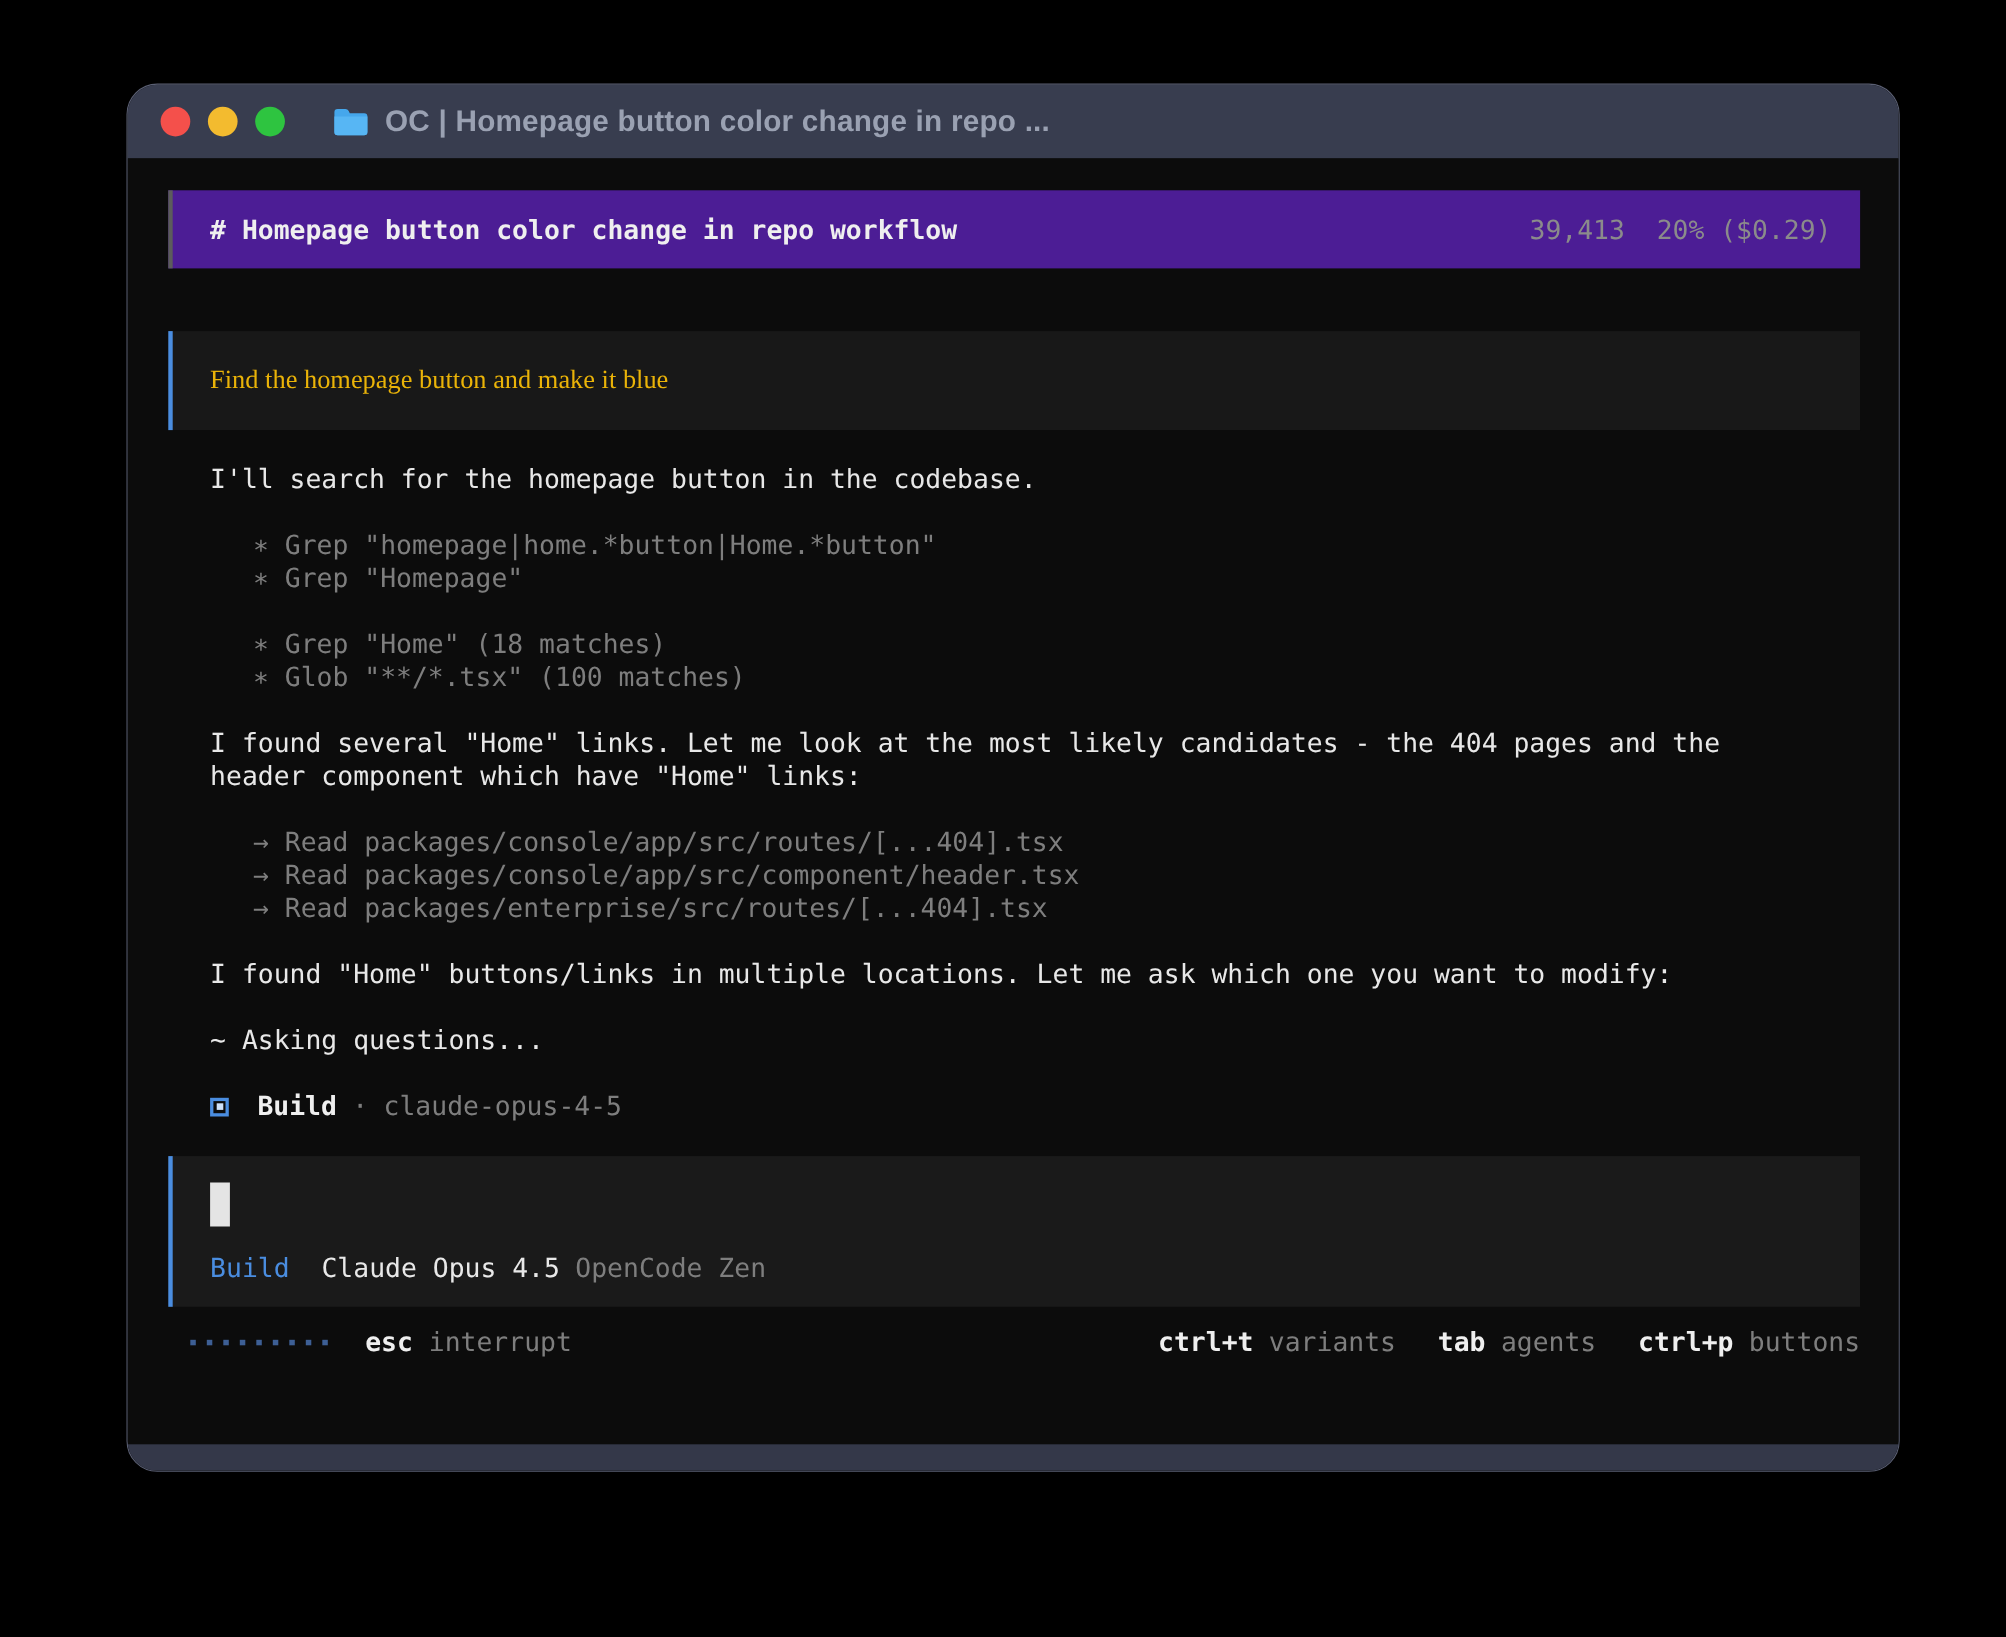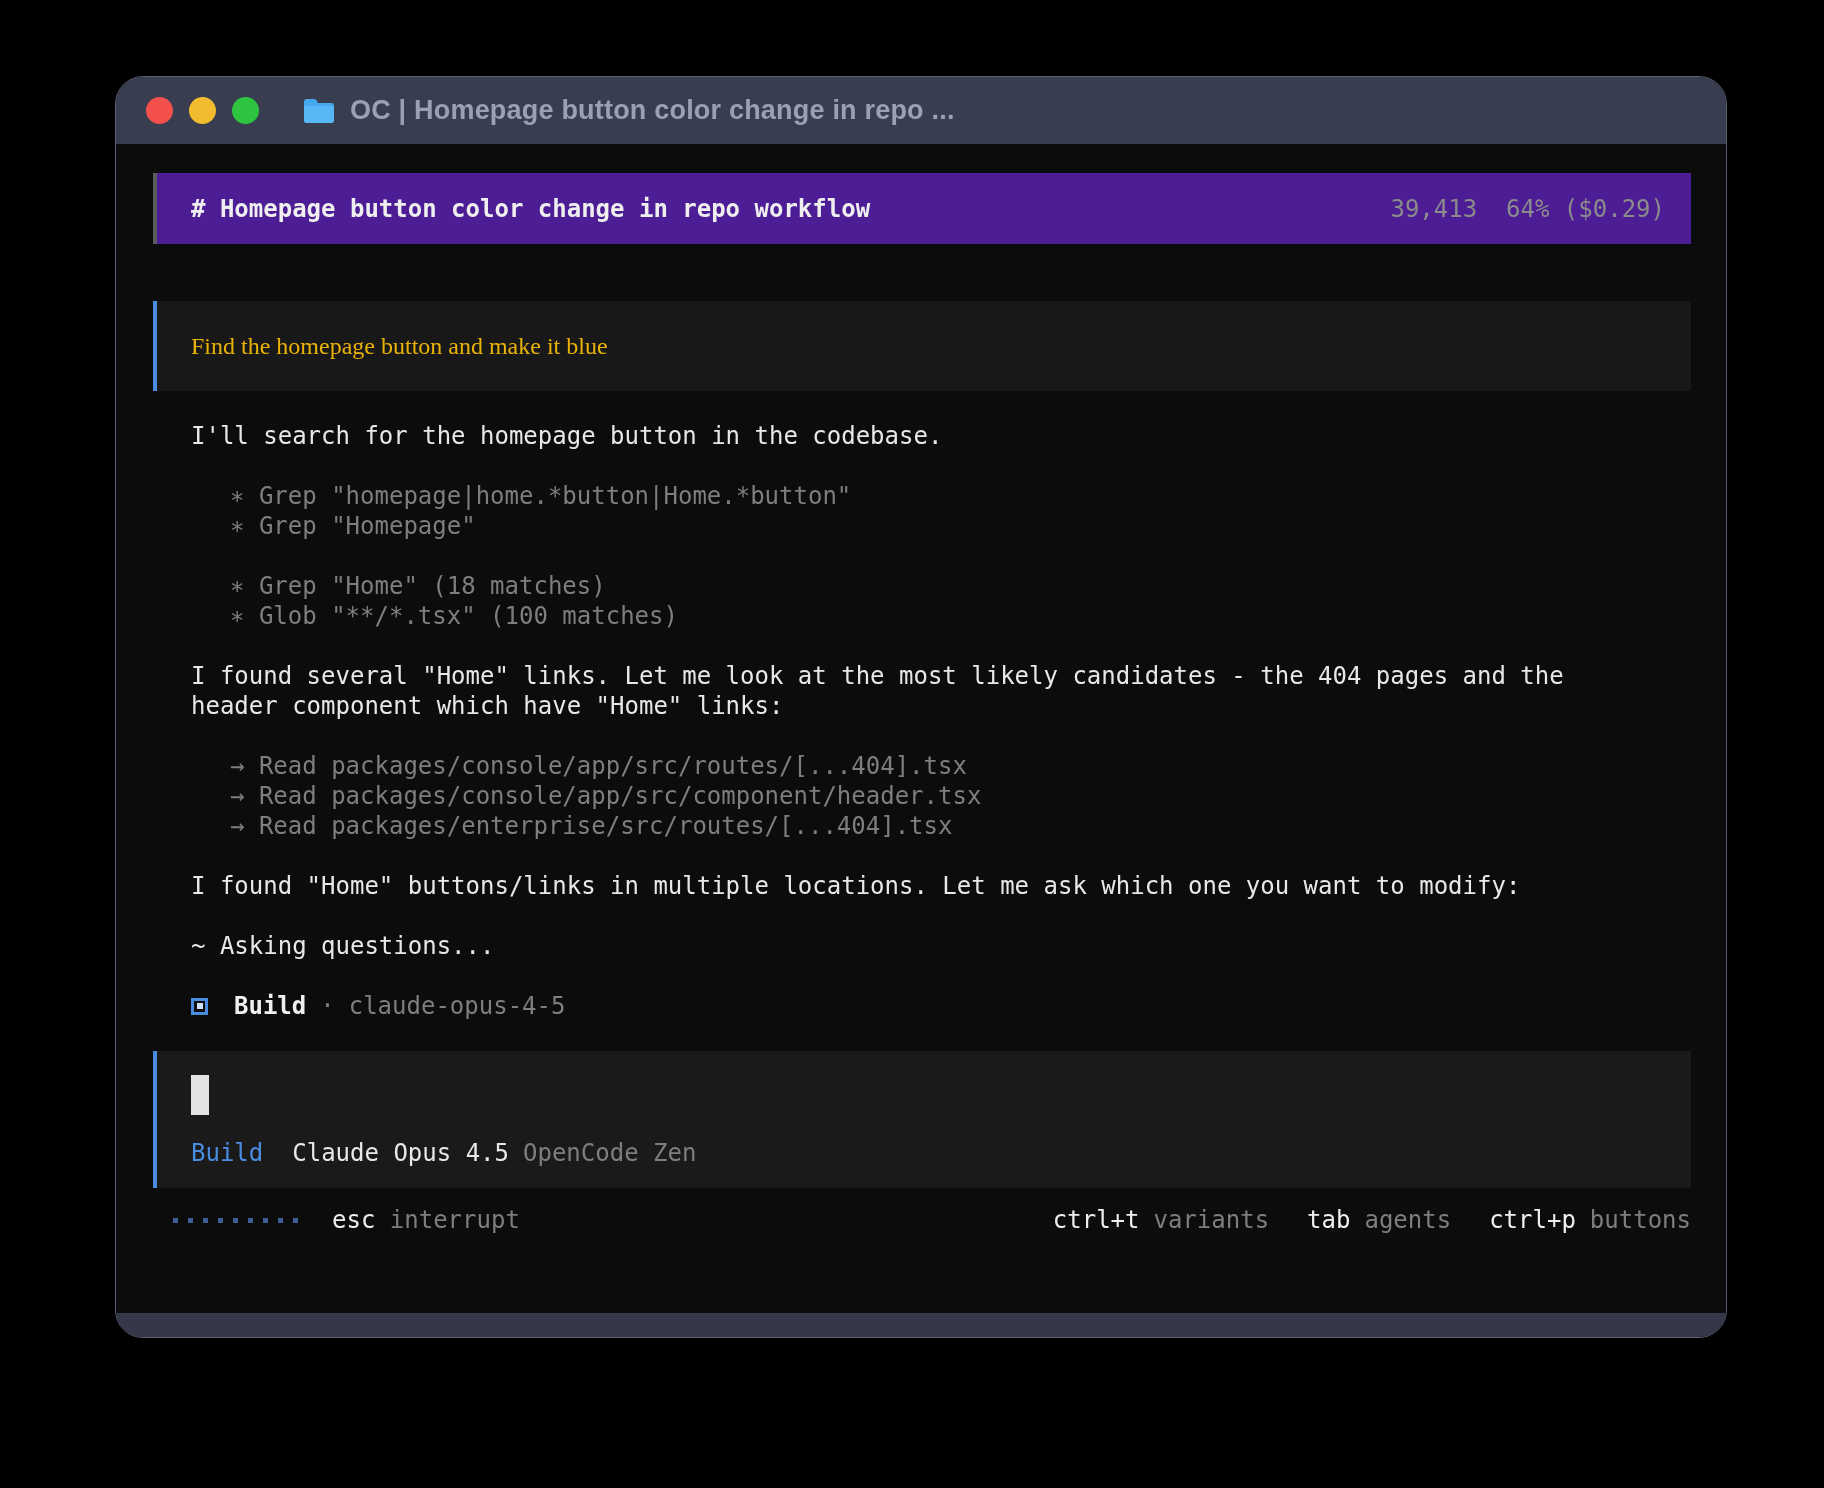--- a/index.html
+++ b/index.html
@@ -56,21 +56,21 @@
             padding:24px 20px 20px 34px;box-sizing:border-box;}
   .cursor-block{width:18px;height:40px;background:#e4e4e4;}
   .composer-meta{display:flex;align-items:baseline;white-space:pre;}
   .composer-meta .c-agent{color:#4a8de0;}
   .composer-meta .c-model{color:#e8e8e8;margin-left:29px;}
   .composer-meta .c-provider{color:#7e7e7e;margin-left:14px;}
 
   .statusbar{margin-top:17px;display:flex;align-items:center;height:30px;}
   .spinner{display:flex;gap:10px;align-items:center;margin-left:20px;margin-right:34px;}
   .spinner .dot{width:5px;height:5px;background:#3d5f95;}
-  .kbd{color:#efefef;font-weight:normal;white-space:pre;}
+  .kbd{color:#efefef;font-weight:bold;white-space:pre;}
   .kbd-label{color:#7e7e7e;white-space:pre;}
   .sb-left{display:flex;align-items:center;}
   .sb-right{margin-left:auto;display:flex;align-items:center;}
   .shortcut{display:flex;align-items:center;margin-left:38px;}
   .shortcut .kbd{margin-right:14px;}
 
   
   .bottomstrip{flex:0 0 24px;background:#343849;}
 </style>
 </head>
@@ -90,21 +90,21 @@
         <path d="M2 10 L32 10 L32 24 Q32 27 29 27 L5 27 Q2 27 2 24 Z" fill="#57b6f4"></path>
       </svg>
     </span>
     <span class="tb-title">OC | Homepage button color change in repo ...</span>
   </div>
 
   <div class="content">
 
     <div class="block session-header">
       <span class="sh-title"># Homepage button color change in repo workflow</span>
-      <span class="sh-stats"><span>39,413</span>  <span>64% ($0.29)</span></span>
+      <span class="sh-stats"><span>39,413</span>  <span>20% ($0.29)</span></span>
     </div>
 
     <div class="block user-msg">
       <span>Find the homepage button and make it blue</span>
     </div>
 
     <div class="transcript">
       <div class="t-line assistant">I'll search for the homepage button in the codebase.</div>
       <div class="t-line tool mt">∗ Grep "homepage|home.*button|Home.*button"</div>
       <div class="t-line tool">∗ Grep "Homepage"</div>

